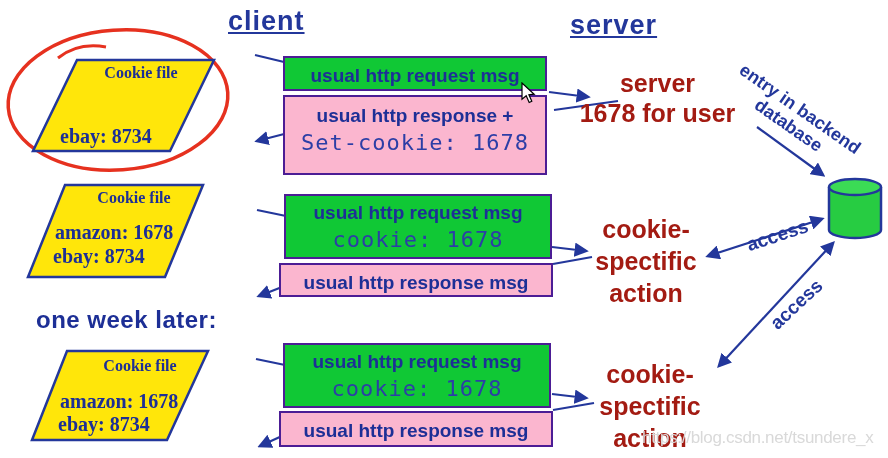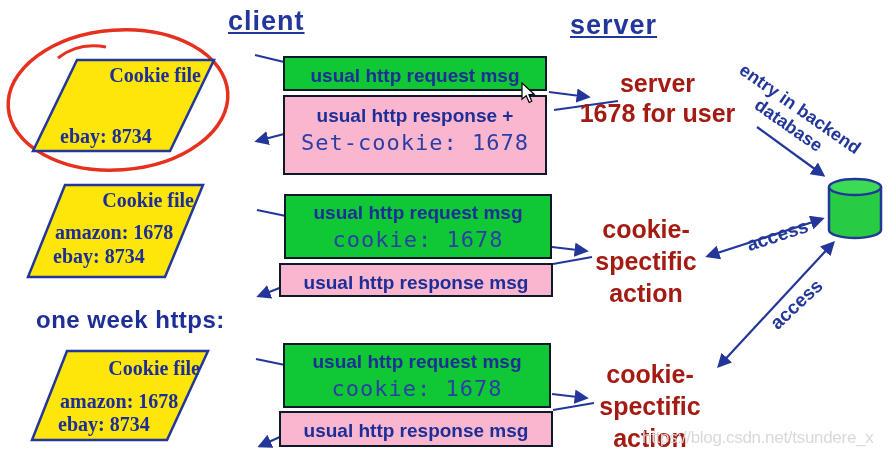--- a/index.html
+++ b/index.html
@@ -3,32 +3,32 @@
 <meta charset="utf-8">
 <style>
   html,body{margin:0;padding:0;background:#fff;}
   #scene{
     position:relative;width:888px;height:458px;background:#ffffff;
     font-family:"Liberation Sans",sans-serif;overflow:hidden;
   }
   .abs{position:absolute;}
   .hdr{font-size:27px;font-weight:bold;color:#23379b;text-decoration:underline;letter-spacing:1px;}
   .box{
-    position:absolute;border:2px solid #0f172a;color:#1d2f96;
+    position:absolute;border:2px solid #4c1d95;color:#1d2f96;
     text-align:center;font-weight:bold;font-size:19px;box-sizing:border-box;
   }
   .green-box{background:#10c835;}
   .pink-box{background:#fbb6cf;}
   .box .l1{display:block;padding-top:3px;line-height:26px;}
   .box .mono{
     display:block;font-family:"DejaVu Sans Mono",monospace;font-weight:normal;
     font-size:22px;letter-spacing:1px;line-height:27px;color:#2c3ea6;
   }
   .cookie-text{position:absolute;font-family:"Liberation Serif",serif;font-weight:bold;color:#1d2f96;}
-  .cookie-title{font-size:20px;width:120px;text-align:right;}
+  .cookie-title{font-size:16px;width:120px;text-align:center;}
   .cookie-entry{font-size:20px;}
   .note{position:absolute;color:#a31b12;font-weight:bold;font-size:25px;text-align:center;}
   .note span{display:block;}
   .backend-label{
     position:absolute;left:742px;top:56px;width:156px;text-align:center;
     font-size:18px;font-weight:bold;color:#23379b;line-height:20px;
     transform:rotate(35deg);transform-origin:0 0;
   }
   .access-label{
     position:absolute;font-size:19px;font-weight:bold;color:#23379b;white-space:nowrap;
@@ -92,21 +92,21 @@
   <div class="abs hdr txt" style="left:228px;top:6px;">client</div>
   <div class="abs hdr txt" style="left:570px;top:10px;">server</div>
 
   <div class="cookie-text cookie-title txt" style="left:81px;top:64px;">Cookie file</div>
   <div class="cookie-text cookie-entry txt" style="left:60px;top:125px;">ebay: 8734</div>
 
   <div class="cookie-text cookie-title txt" style="left:74px;top:189px;">Cookie file</div>
   <div class="cookie-text cookie-entry txt" style="left:55px;top:221px;">amazon: 1678</div>
   <div class="cookie-text cookie-entry txt" style="left:53px;top:245px;">ebay: 8734</div>
 
-  <div class="week-note txt">one week https:</div>
+  <div class="week-note txt">one week later:</div>
 
   <div class="cookie-text cookie-title txt" style="left:80px;top:357px;">Cookie file</div>
   <div class="cookie-text cookie-entry txt" style="left:60px;top:390px;">amazon: 1678</div>
   <div class="cookie-text cookie-entry txt" style="left:58px;top:413px;">ebay: 8734</div>
 
   <div class="box green-box boxz" style="left:283px;top:56px;width:264px;height:35px;">
     <span class="l1" style="line-height:30px;">usual http request msg</span>
   </div>
   <div class="box pink-box boxz" style="left:283px;top:95px;width:264px;height:80px;">
     <span class="l1" style="padding-top:6px;">usual http response +</span>

